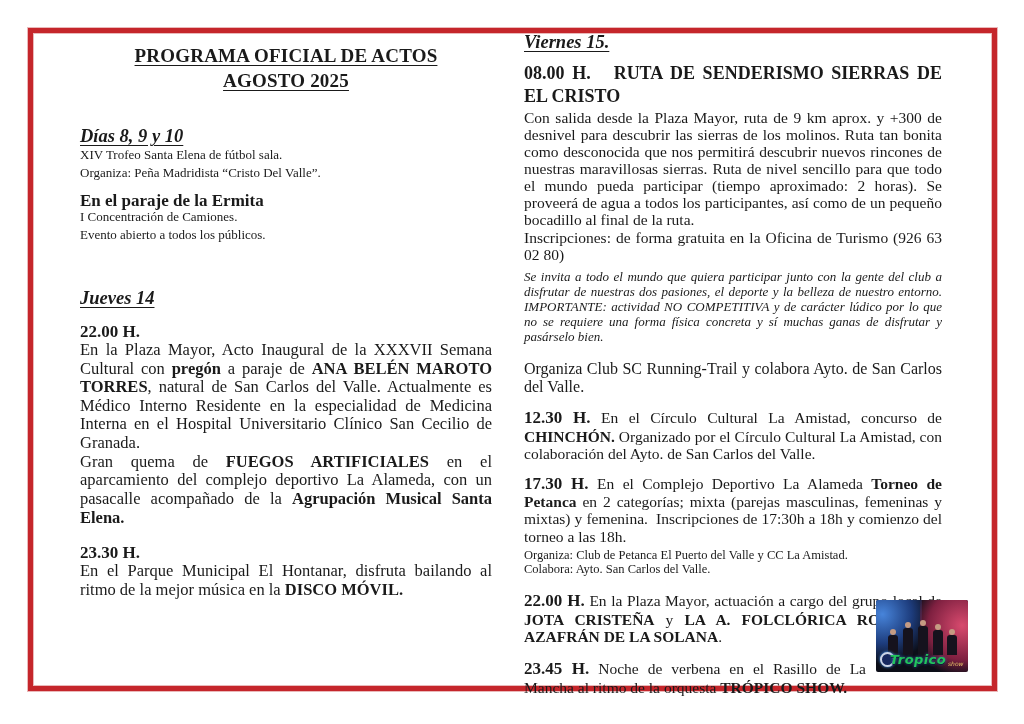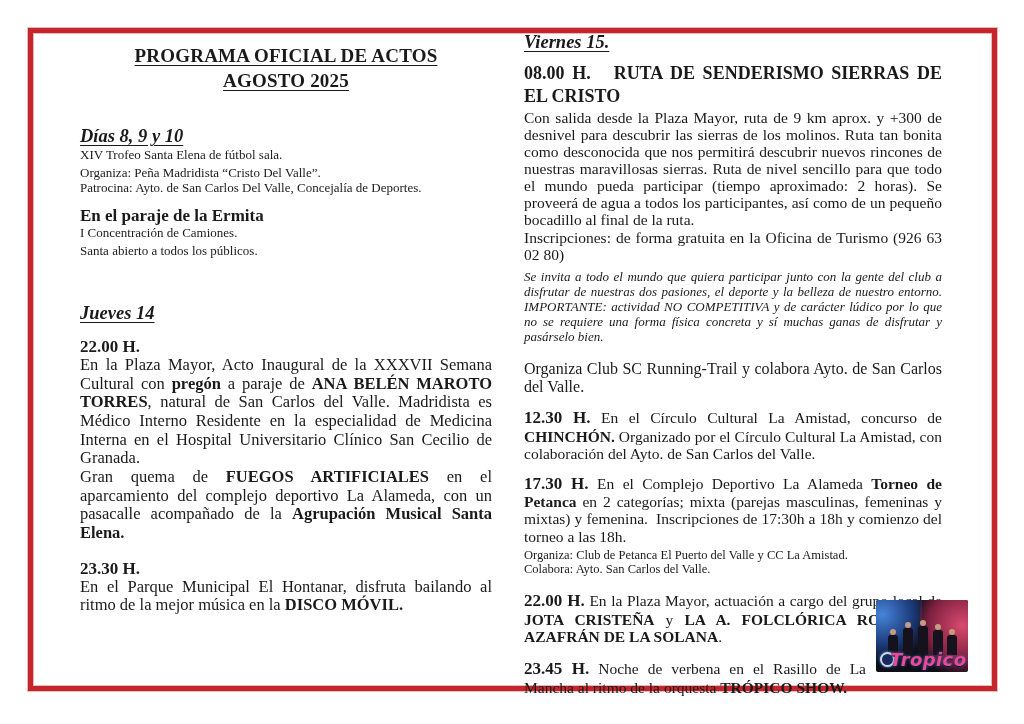--- a/index.html
+++ b/index.html
@@ -53,21 +53,21 @@
   .person { position:absolute; bottom:17px; width:10px; background:#15121d; border-radius:3px 3px 0 0; }
   .person::before { content:""; position:absolute; top:-6px; left:2px; width:6px; height:6px;
                     border-radius:50%; background:#c59b83; }
   .p1 { left:12px; height:20px; } .p2 { left:27px; height:27px; } .p3 { left:42px; height:29px; }
   .p4 { left:57px; height:25px; } .p5 { left:71px; height:20px; }
   .tr-logo { position:absolute; left:4px; right:2px; bottom:2px; height:22px;
              display:flex; align-items:center; }
   .tr-ring { flex:0 0 auto; width:15px; height:15px; border:2px solid #ccd5e6; border-radius:50%;
              background:#17295f; box-shadow:0 0 3px #4aa0ff; }
   .tr-word { font-family:"DejaVu Sans",sans-serif; font-style:italic; font-weight:bold;
-             font-size:18px; color:#ec4899; margin-left:-5px; letter-spacing:.4px;
+             font-size:13px; color:#22c55e; margin-left:-5px; letter-spacing:.4px;
              text-shadow:0 1px 1px #0a1630, 0 0 3px #4a7ab8; }
   .tr-sub  { font-family:"DejaVu Sans",sans-serif; font-style:italic; font-size:6px;
              color:#e7c26a; margin-left:2px; align-self:flex-end; padding-bottom:3px; }
 </style>
 </head>
 <body>
 
 <div class="page">
   <div class="frame"></div>
 
@@ -77,36 +77,35 @@
       <div><span class="u">AGOSTO 2025</span></div>
     </div>
 
     <div class="day-heading" style="margin-top:32px">
       <span class="u">Días 8, 9 y 10</span>
     </div>
 
     <div>
       <div class="ev-line">XIV Trofeo Santa Elena de fútbol sala.</div>
       <div class="small" style="margin-top:2px">Organiza: Peña Madridista “Cristo Del Valle”.</div>
-      <div class="small">Patrocina: Ayto. de San Carlos Del Valle, Concejalía de Deportes.</div>
     </div>
 
     <div>
       <div class="ev-title" style="margin-top:11px">En el paraje de la Ermita</div>
       <div class="ev-line">I Concentración de Camiones.</div>
-      <div class="small" style="margin-top:2px">Santa abierto a todos los públicos.</div>
+      <div class="small" style="margin-top:2px">Evento abierto a todos los públicos.</div>
     </div>
 
     <div class="day-heading" style="margin-top:44px">
       <span class="u">Jueves 14</span>
     </div>
 
     <div>
       <div class="time-heading" style="margin-top:13px">22.00 H.</div>
-      <div class="para"><span>En la Plaza Mayor, Acto Inaugural de la XXXVII Semana Cultural con </span><span class="b">pregón</span><span> a paraje de </span><span class="b">ANA BELÉN MAROTO TORRES</span><span>, natural de San Carlos del Valle. Madridista es Médico Interno Residente en la especialidad de Medicina Interna en el Hospital Universitario Clínico San Cecilio de Granada.</span></div>
+      <div class="para"><span>En la Plaza Mayor, Acto Inaugural de la XXXVII Semana Cultural con </span><span class="b">pregón</span><span> a paraje de </span><span class="b">ANA BELÉN MAROTO TORRES</span><span>, natural de San Carlos del Valle. Actualmente es Médico Interno Residente en la especialidad de Medicina Interna en el Hospital Universitario Clínico San Cecilio de Granada.</span></div>
     </div>
 
     <div>
       <div class="para"><span>Gran quema de </span><span class="b">FUEGOS ARTIFICIALES</span><span> en el aparcamiento del complejo deportivo La Alameda, con un pasacalle acompañado de la </span><span class="b">Agrupación Musical Santa Elena.</span></div>
     </div>
 
     <div>
       <div class="time-heading" style="margin-top:16px">23.30 H.</div>
       <div class="para"><span>En el Parque Municipal El Hontanar, disfruta bailando al ritmo de la mejor música en la </span><span class="b">DISCO MÓVIL.</span></div>
     </div>

